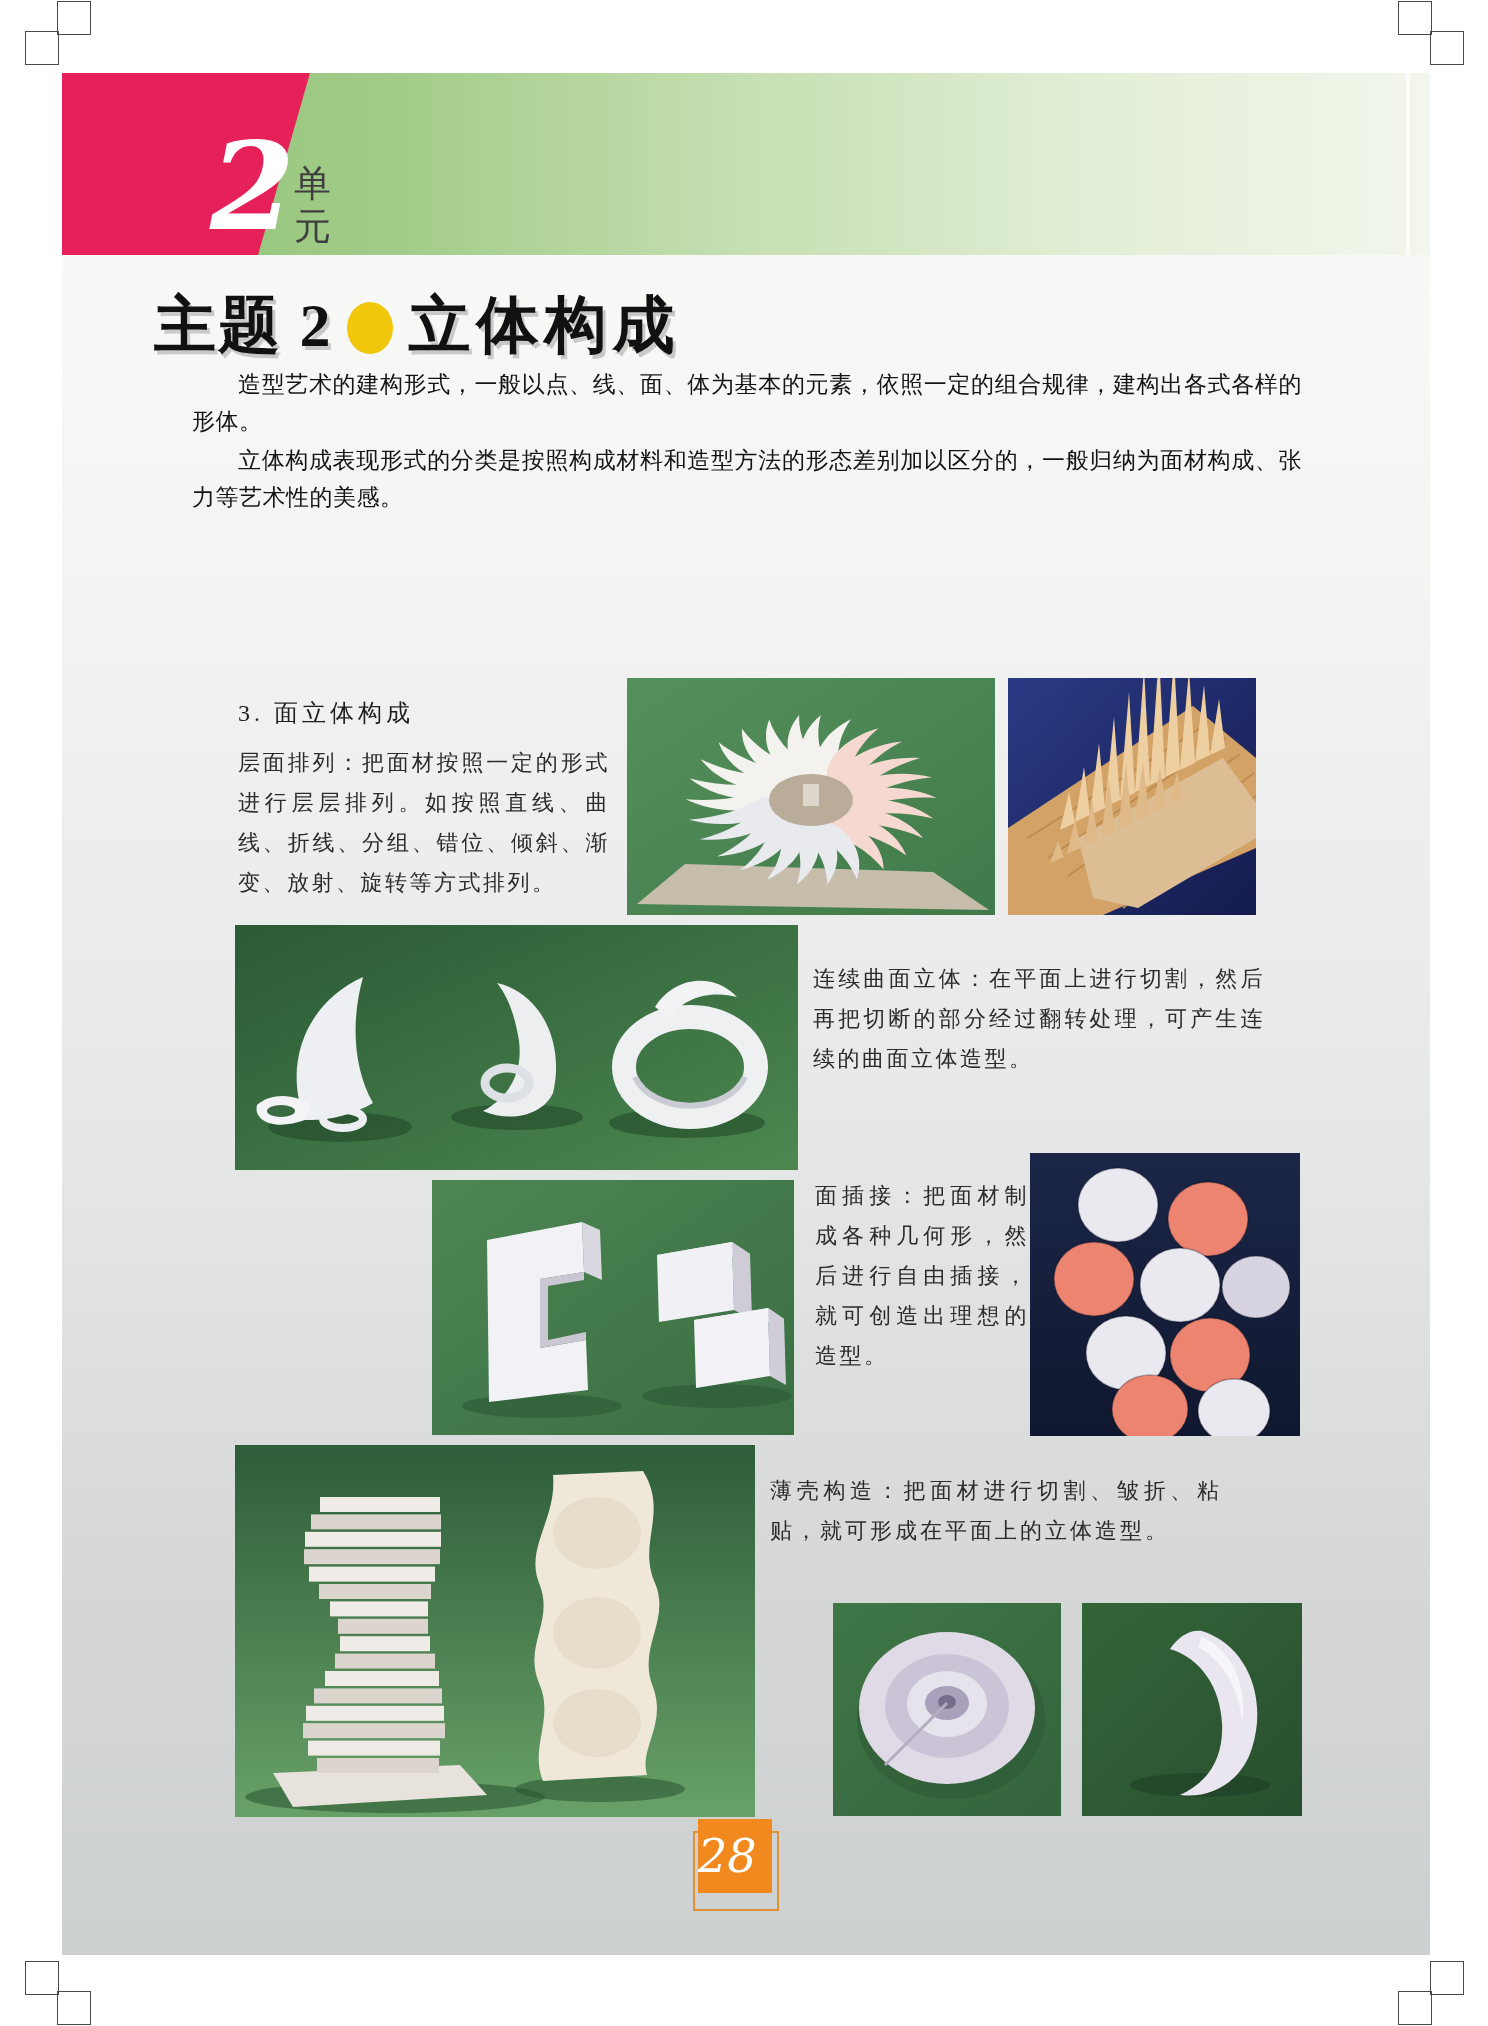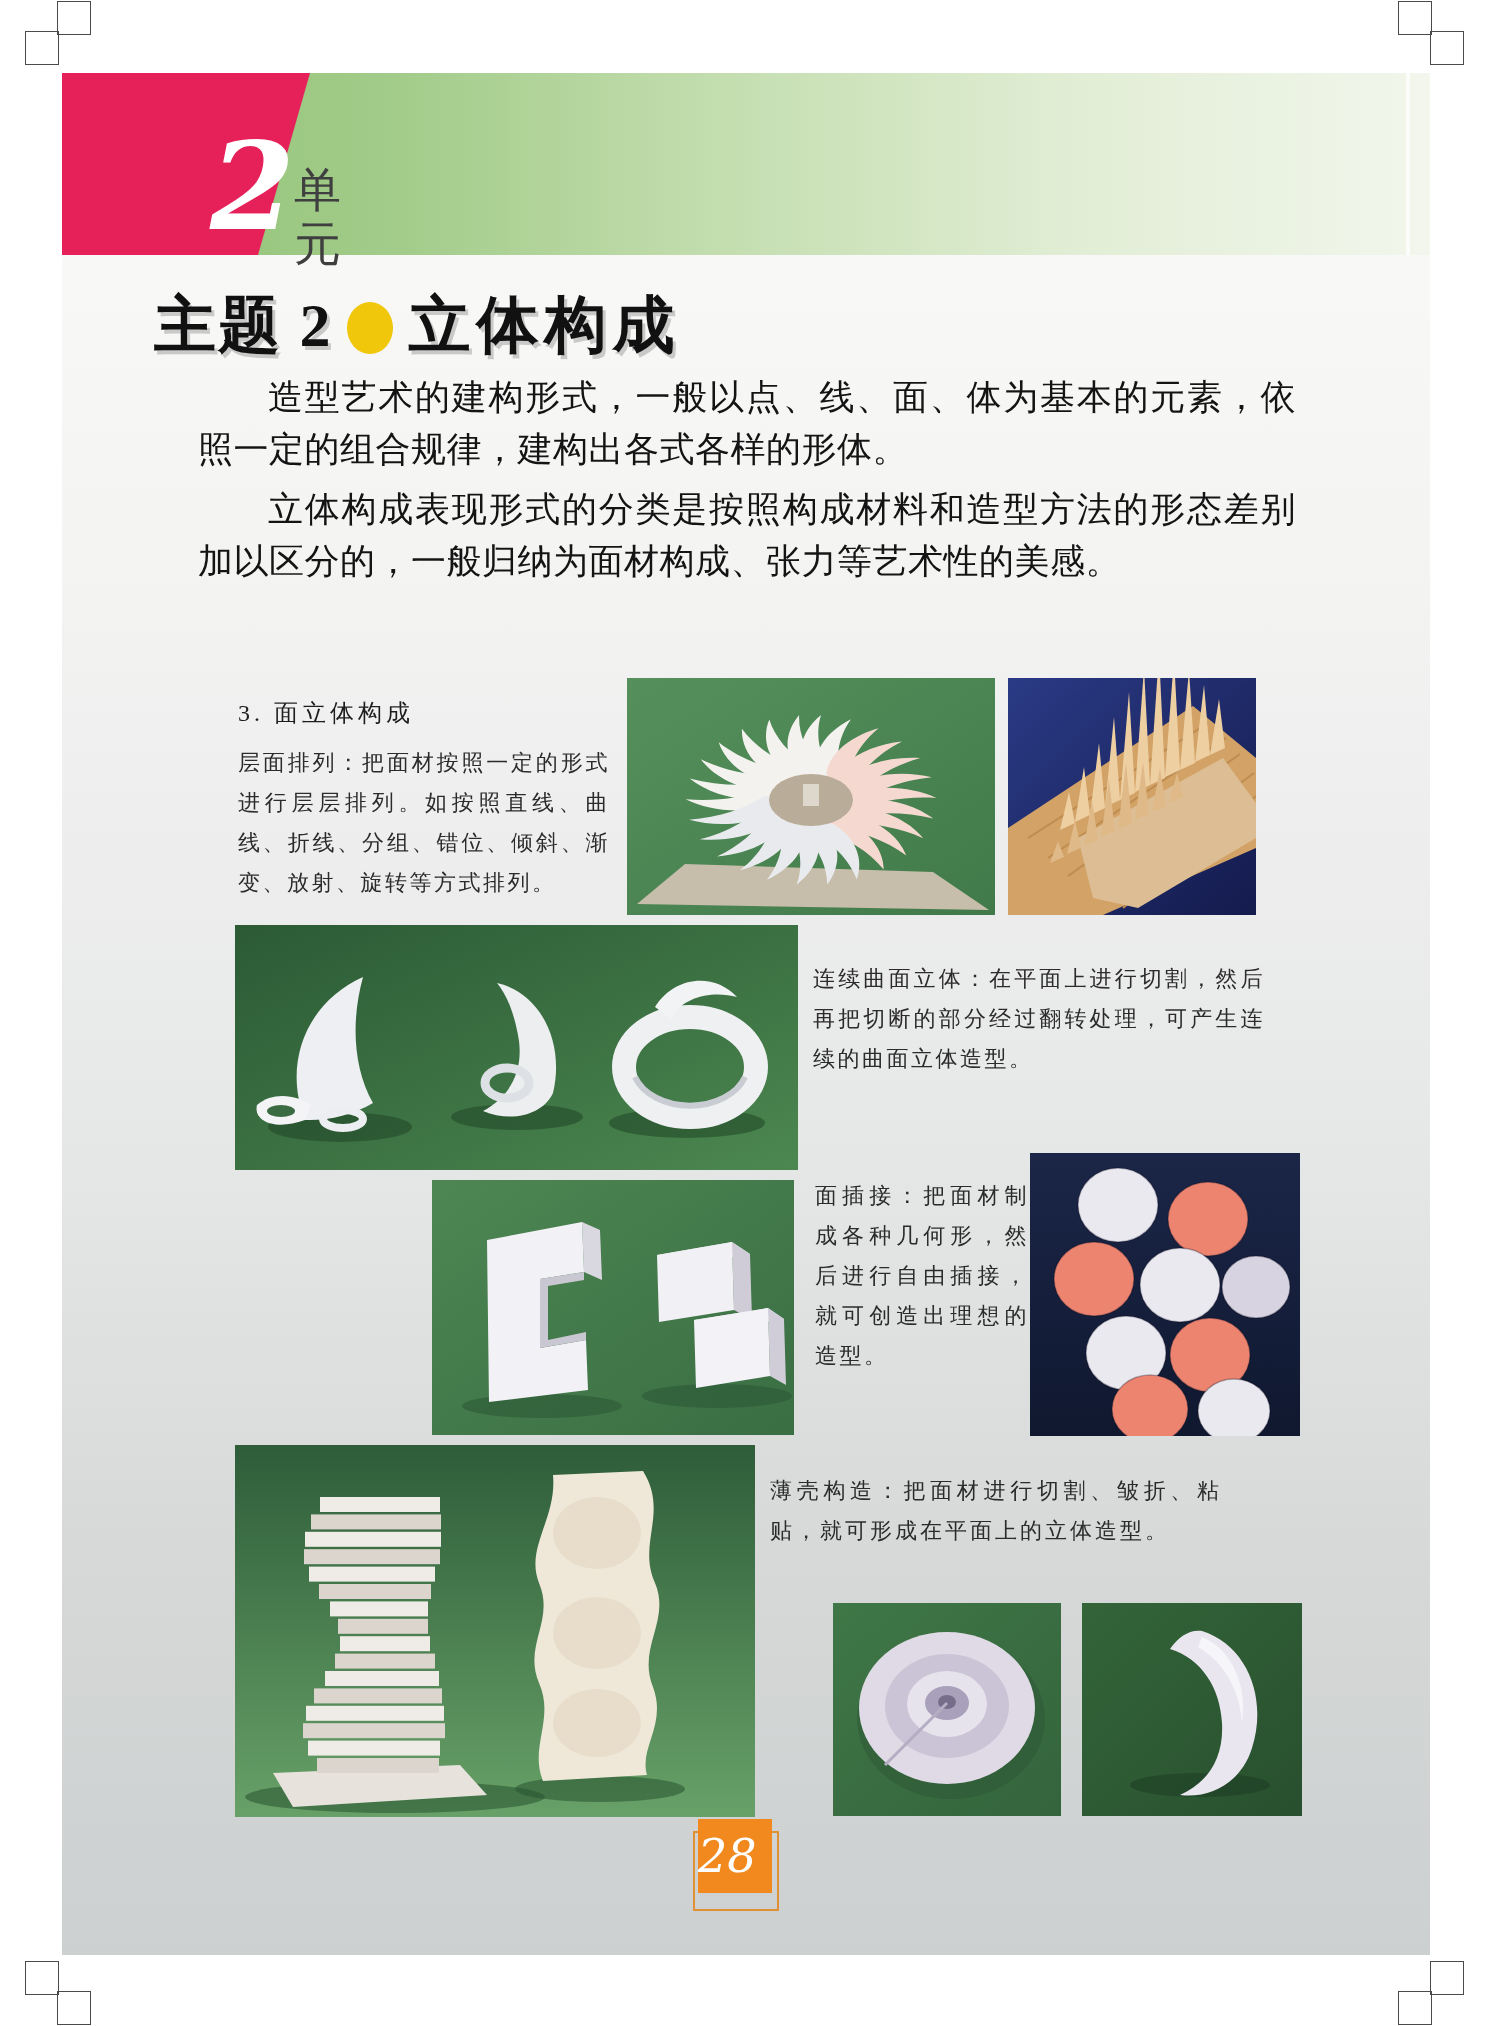--- a/index.html
+++ b/index.html
@@ -13,30 +13,30 @@
   
   .banner{position:absolute;left:0;top:0;width:1368px;height:182px;}
   .banner-green{position:absolute;inset:0;
         background:linear-gradient(90deg,#8ec274 0%,#a3cc8a 25%,#c6dfb2 50%,#e2eed6 75%,#f2f6ec 100%);}
   .banner-line{position:absolute;left:1344px;top:0;width:4px;height:182px;background:rgba(255,255,255,.75);}
   .banner-pink{position:absolute;left:0;top:0;width:320px;height:182px;background:#e6215a;
         clip-path:polygon(0 0,248px 0,196px 100%,0 100%);}
   .unit-number{position:absolute;left:148px;top:52px;font-family:"DejaVu Serif","Liberation Serif",serif;
         font-style:italic;font-weight:bold;font-size:122px;line-height:1;color:#ffffff;}
   .unit-label{position:absolute;left:232px;top:90px;width:40px;font-family:"DejaVu Sans","Liberation Sans",sans-serif;
-        font-size:47px;line-height:1.15;color:#3f3f3f;word-break:break-all;}
+        font-size:37px;line-height:1.15;color:#3f3f3f;word-break:break-all;}
   
   .title-row{position:absolute;left:92px;top:210px;display:flex;align-items:center;}
   .title-prefix,.title-name{font-size:62px;font-weight:bold;color:#111;letter-spacing:2px;
         text-shadow:3px 4px 0 rgba(145,145,145,.45);}
   .title-name{letter-spacing:6px;}
   .title-dot{width:46px;height:52px;border-radius:50%;background:#f0c70a;margin:6px 16px 0 14px;}
   
   .intro{position:absolute;left:128px;top:291px;width:1114px;}
-  .intro p{margin:8px;font-size:35px;line-height:52px;color:#141414;text-align:justify;
+  .intro p{margin:2px;font-size:23px;line-height:37px;color:#141414;text-align:justify;
         text-indent:2em;letter-spacing:.5px;}
   
   .sec-heading{position:absolute;left:176px;top:624px;font-size:24px;letter-spacing:4px;color:#1d1d1d;}
   .kai{position:absolute;font-size:22px;line-height:40px;letter-spacing:2.5px;color:#2b2b2b;text-align:justify;}
   .cap-layered{left:176px;top:670px;width:372px;}
   .cap-curved{left:751px;top:886px;width:452px;}
   .cap-straight{left:171px;top:1180px;width:196px;letter-spacing:1.5px;}
   .cap-interlock{left:753px;top:1103px;width:214px;}
   .cap-shell{left:708px;top:1398px;width:452px;letter-spacing:3px;}
   

